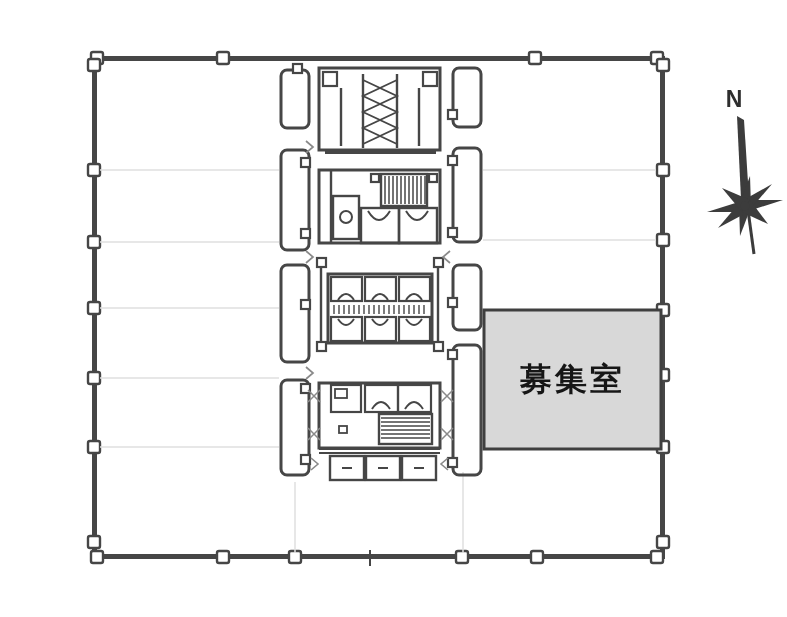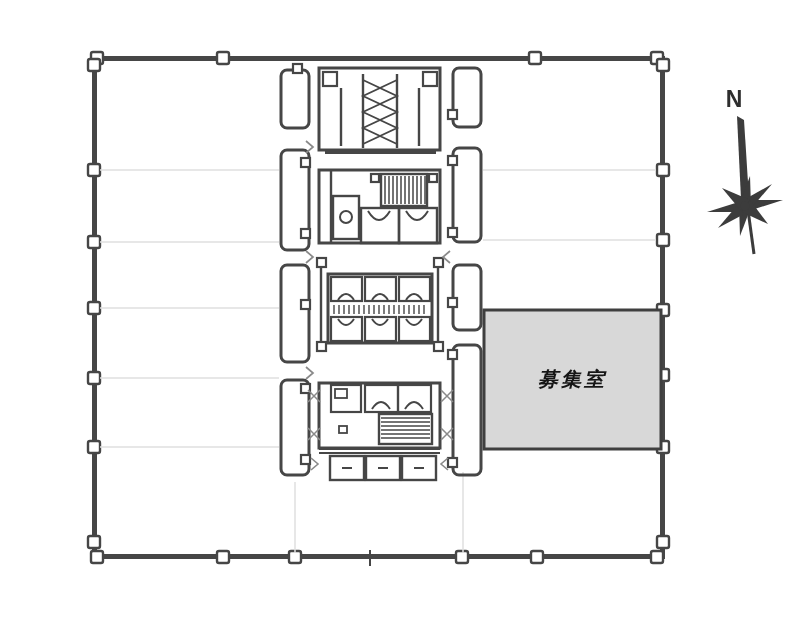--- a/index.html
+++ b/index.html
@@ -10,21 +10,21 @@
   }
   html,body{margin:0;padding:0;background:var(--bg);}
   .stage{
     position:relative;width:787px;height:617px;background:var(--bg);
     font-family:"Liberation Sans","DejaVu Sans",sans-serif;overflow:hidden;
   }
   .stage svg{position:absolute;left:0;top:0;}
   .vacant-label{
     position:absolute;left:484px;top:310px;width:177px;height:139px;
     display:flex;align-items:center;justify-content:center;
-    font-size:20px;font-weight:700;letter-spacing:3px;color:var(--ink);font-style:italic;
+    font-size:32px;font-weight:700;letter-spacing:3px;color:var(--ink);
   }
   .north-label{
     position:absolute;left:714px;top:86px;width:40px;text-align:center;
     font-size:23px;font-weight:700;color:#2e2e2e;
   }
   .wl{stroke:var(--wall);fill:none;}
   .tab{fill:#fff;stroke:var(--wall);stroke-width:2.4;}
   .knob{fill:#fff;stroke:var(--wall);stroke-width:2.2;}
   .faint{stroke:var(--faint);stroke-width:1.5;fill:none;}
   .lite{stroke:#8a8a8a;fill:none;}

